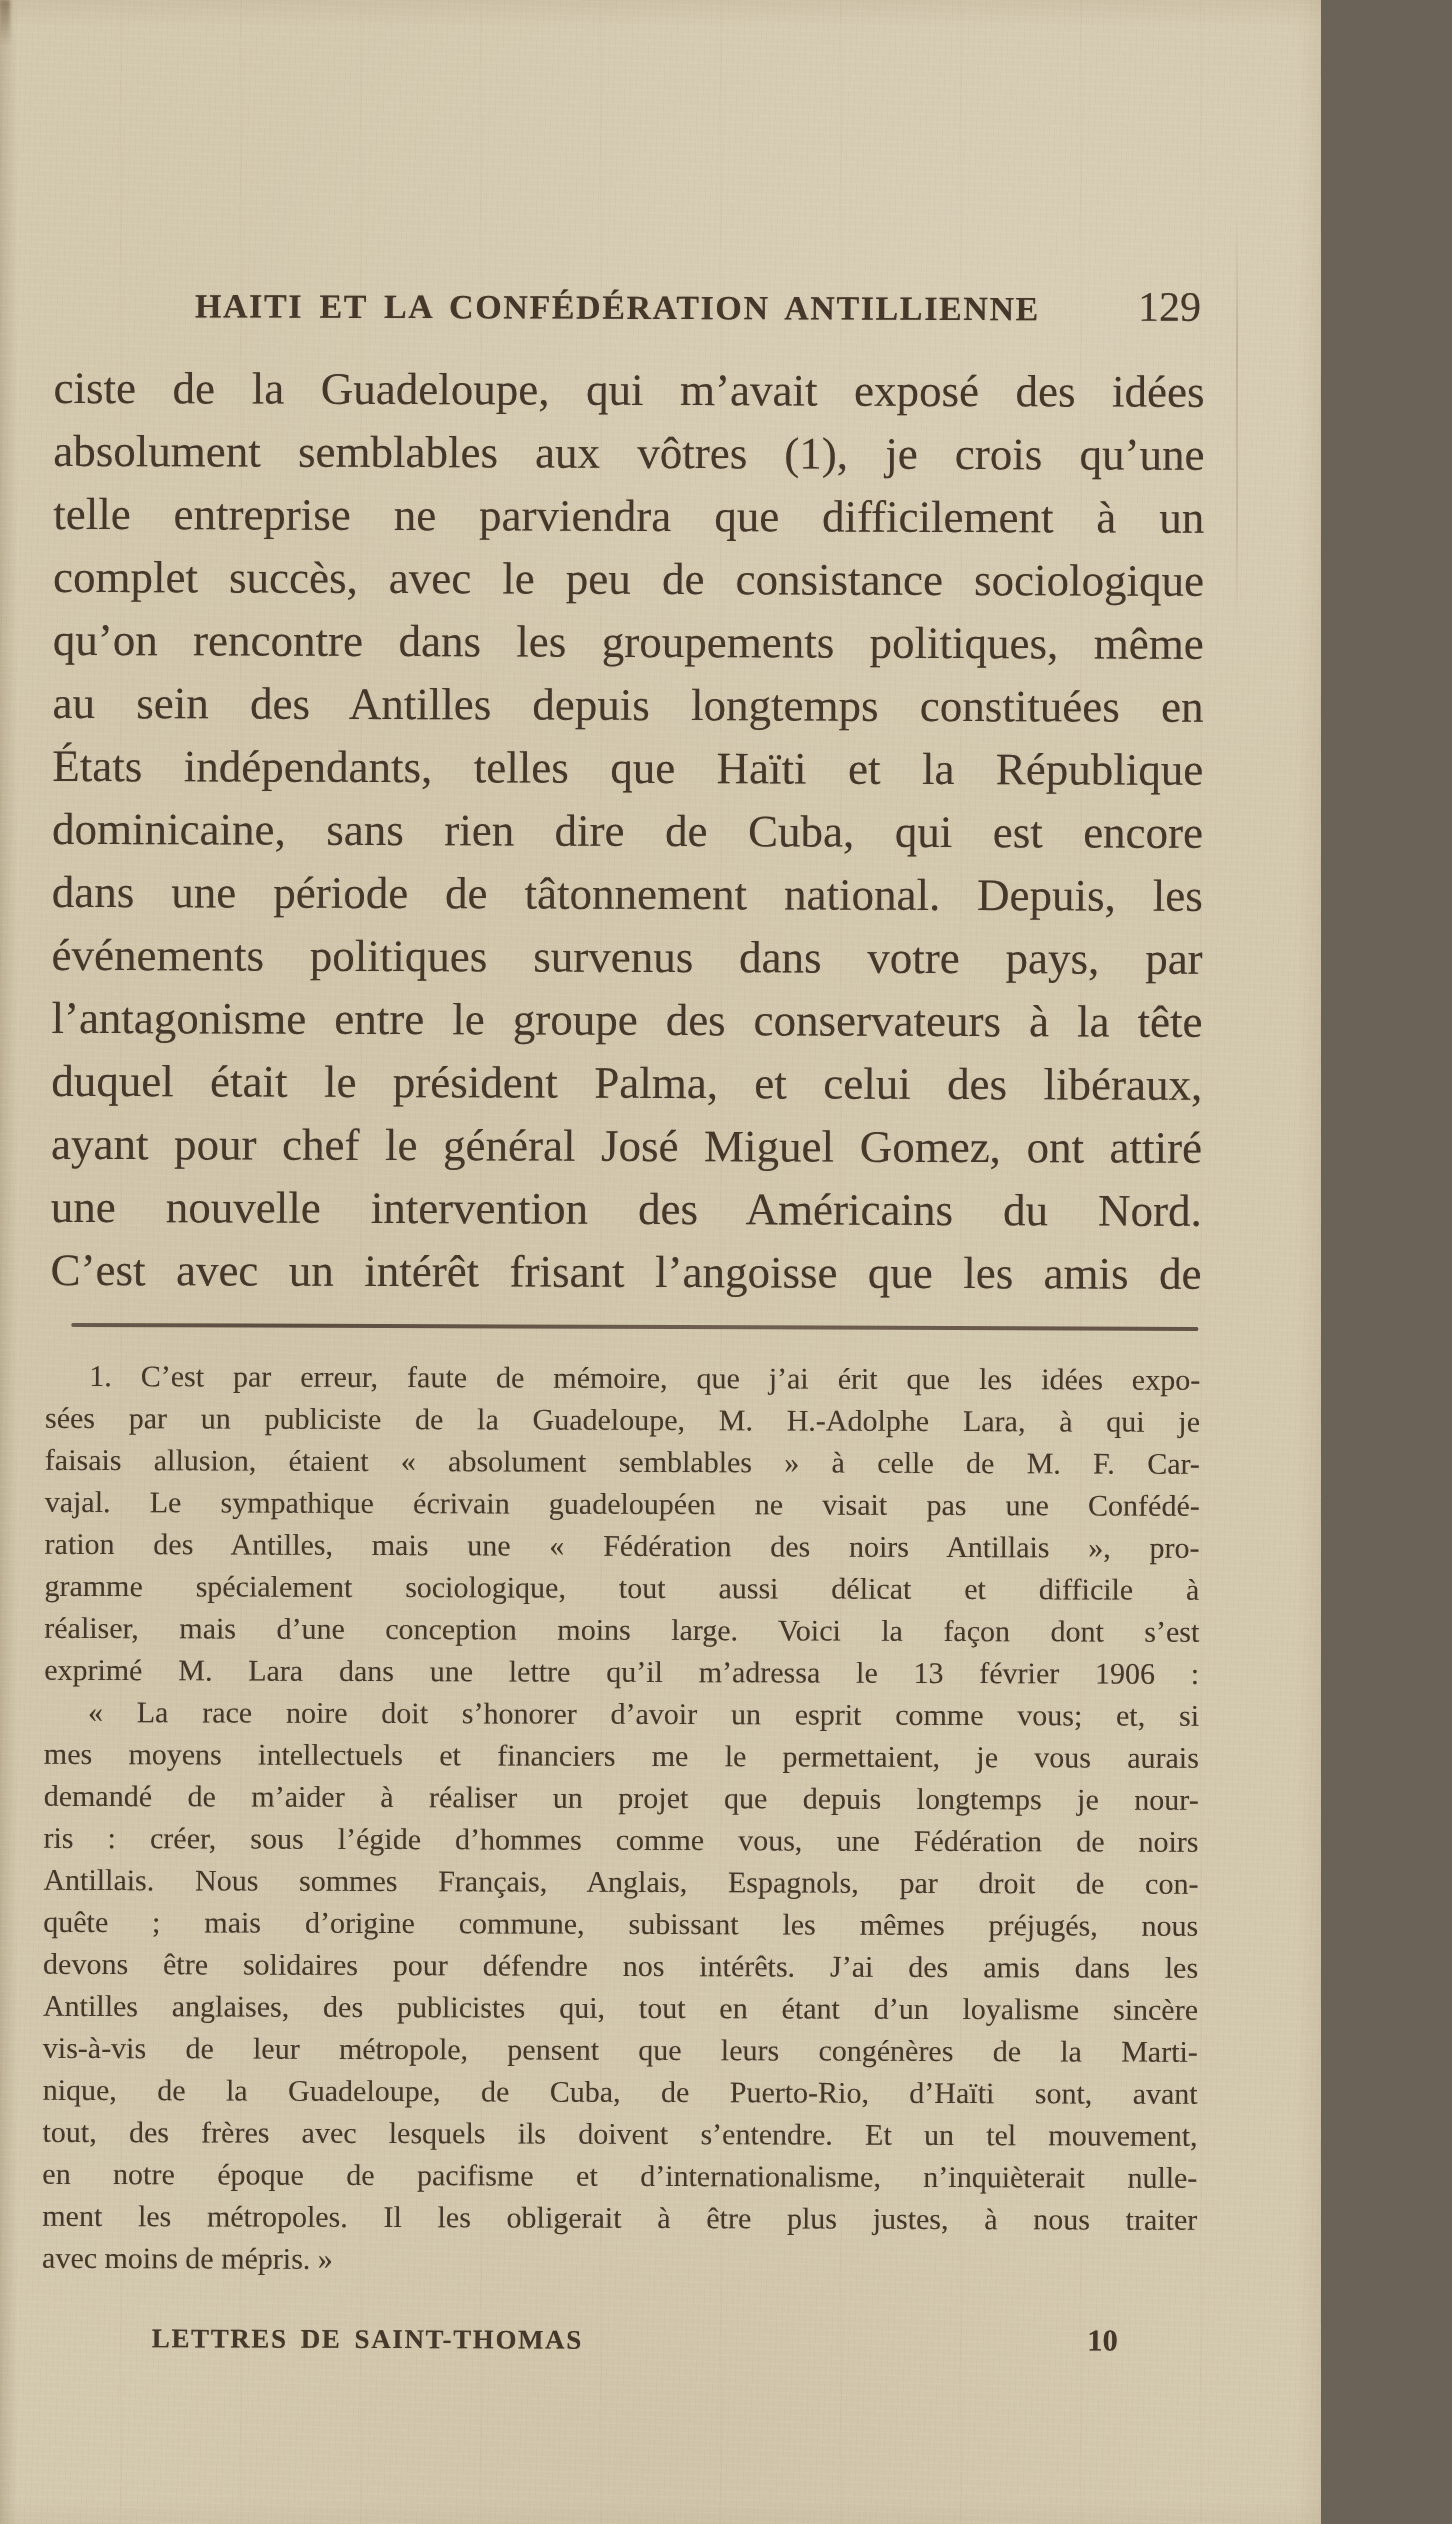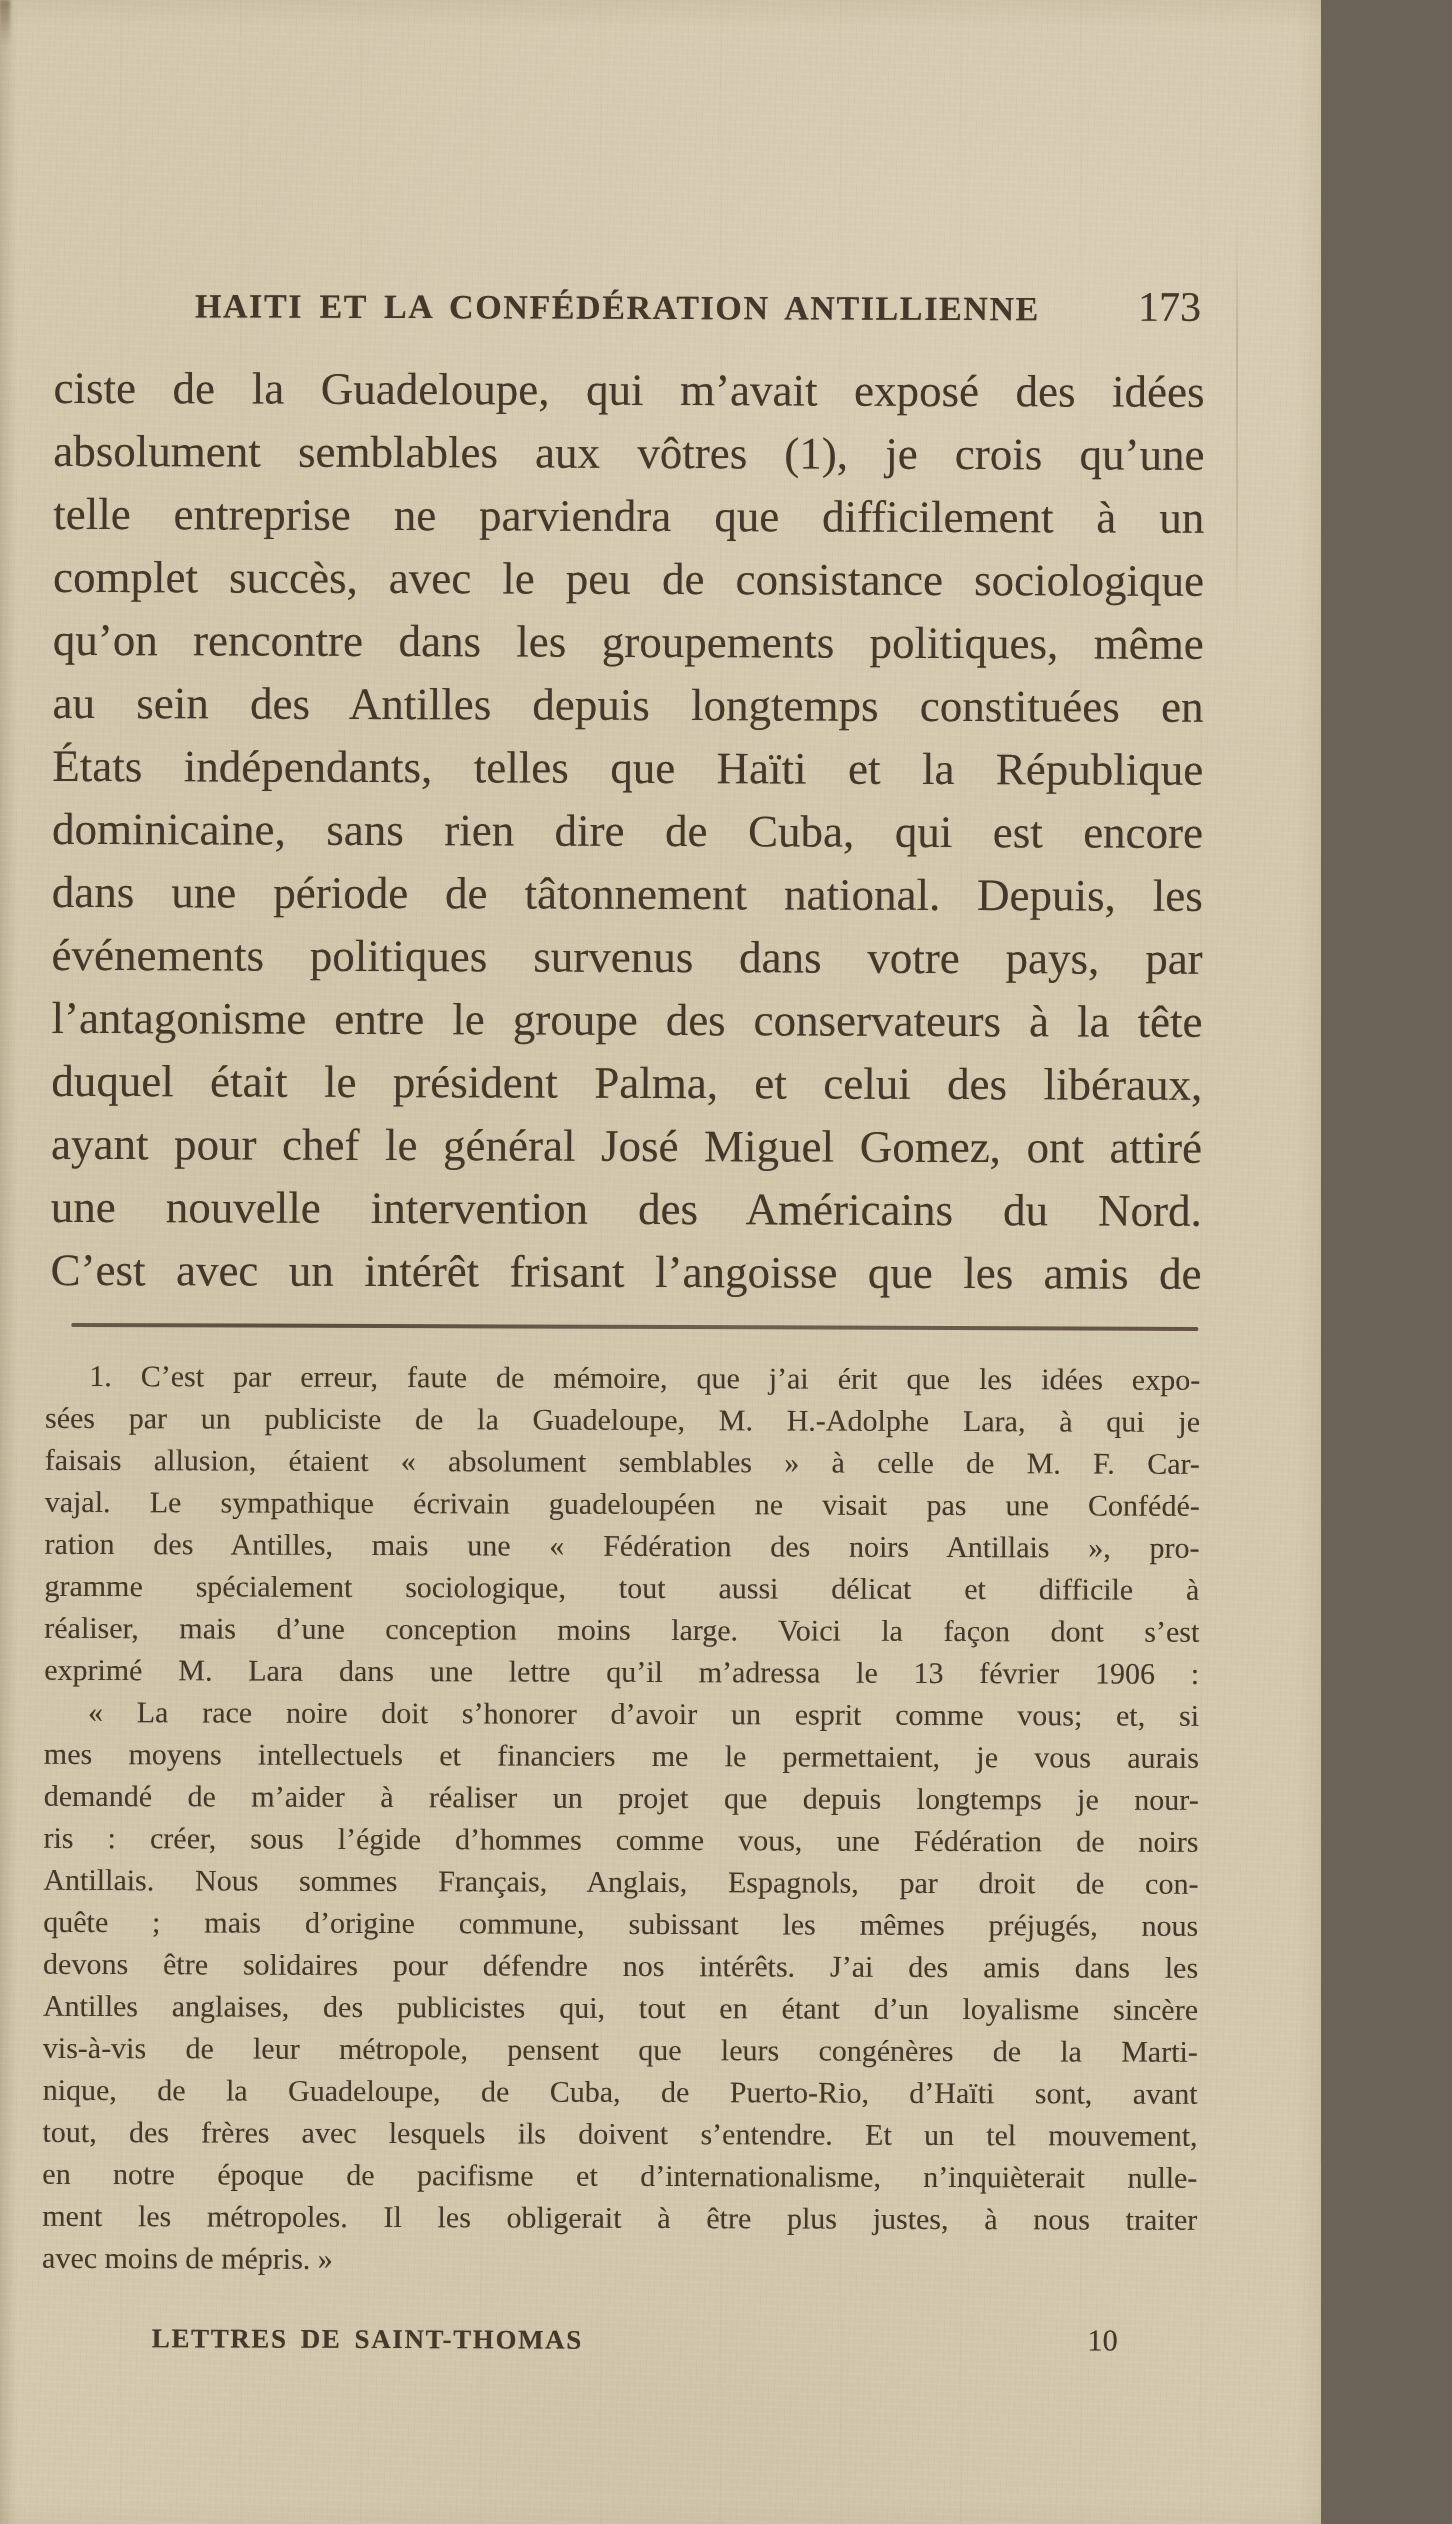--- a/index.html
+++ b/index.html
@@ -80,35 +80,35 @@
   .fn-line:last-child { text-align-last: left; }
 
   .page-footer {
     position: absolute; left: 160px; top: 2322px; width: 966px;
     display: flex; justify-content: space-between; align-items: baseline;
   }
   .footer-title {
     font-size: 27px; font-weight: 600; letter-spacing: 1.6px; word-spacing: 4.8px;
     white-space: nowrap; text-shadow: 0 0 0.8px rgba(69,56,42,0.45);
   }
-  .signature { font-size: 30.5px; font-weight: 400; text-shadow: 0 0 0.8px rgba(69,56,42,0.45); }
+  .signature { font-size: 30.5px; font-weight: 700; text-shadow: 0 0 0.8px rgba(69,56,42,0.45); }
 </style>
 </head>
 <body>
 
 <div class="page">
   <div class="grain"></div>
   <div class="corner-mark"></div>
   <div class="fiber-mark"></div>
 
   <div class="content">
 
     <header class="running-head">
       <span class="head-title">HAITI ET LA CONFÉDÉRATION ANTILLIENNE</span>
-      <span class="page-number">173</span>
+      <span class="page-number">129</span>
     </header>
 
     <main class="body-text">
         <div class="body-line">ciste de la Guadeloupe, qui m’avait exposé des idées</div>
         <div class="body-line">absolument semblables aux vôtres (1), je crois qu’une</div>
         <div class="body-line">telle entreprise ne parviendra que difficilement à un</div>
         <div class="body-line">complet succès, avec le peu de consistance sociologique</div>
         <div class="body-line">qu’on rencontre dans les groupements politiques, même</div>
         <div class="body-line">au sein des Antilles depuis longtemps constituées en</div>
         <div class="body-line">États indépendants, telles que Haïti et la République</div>

